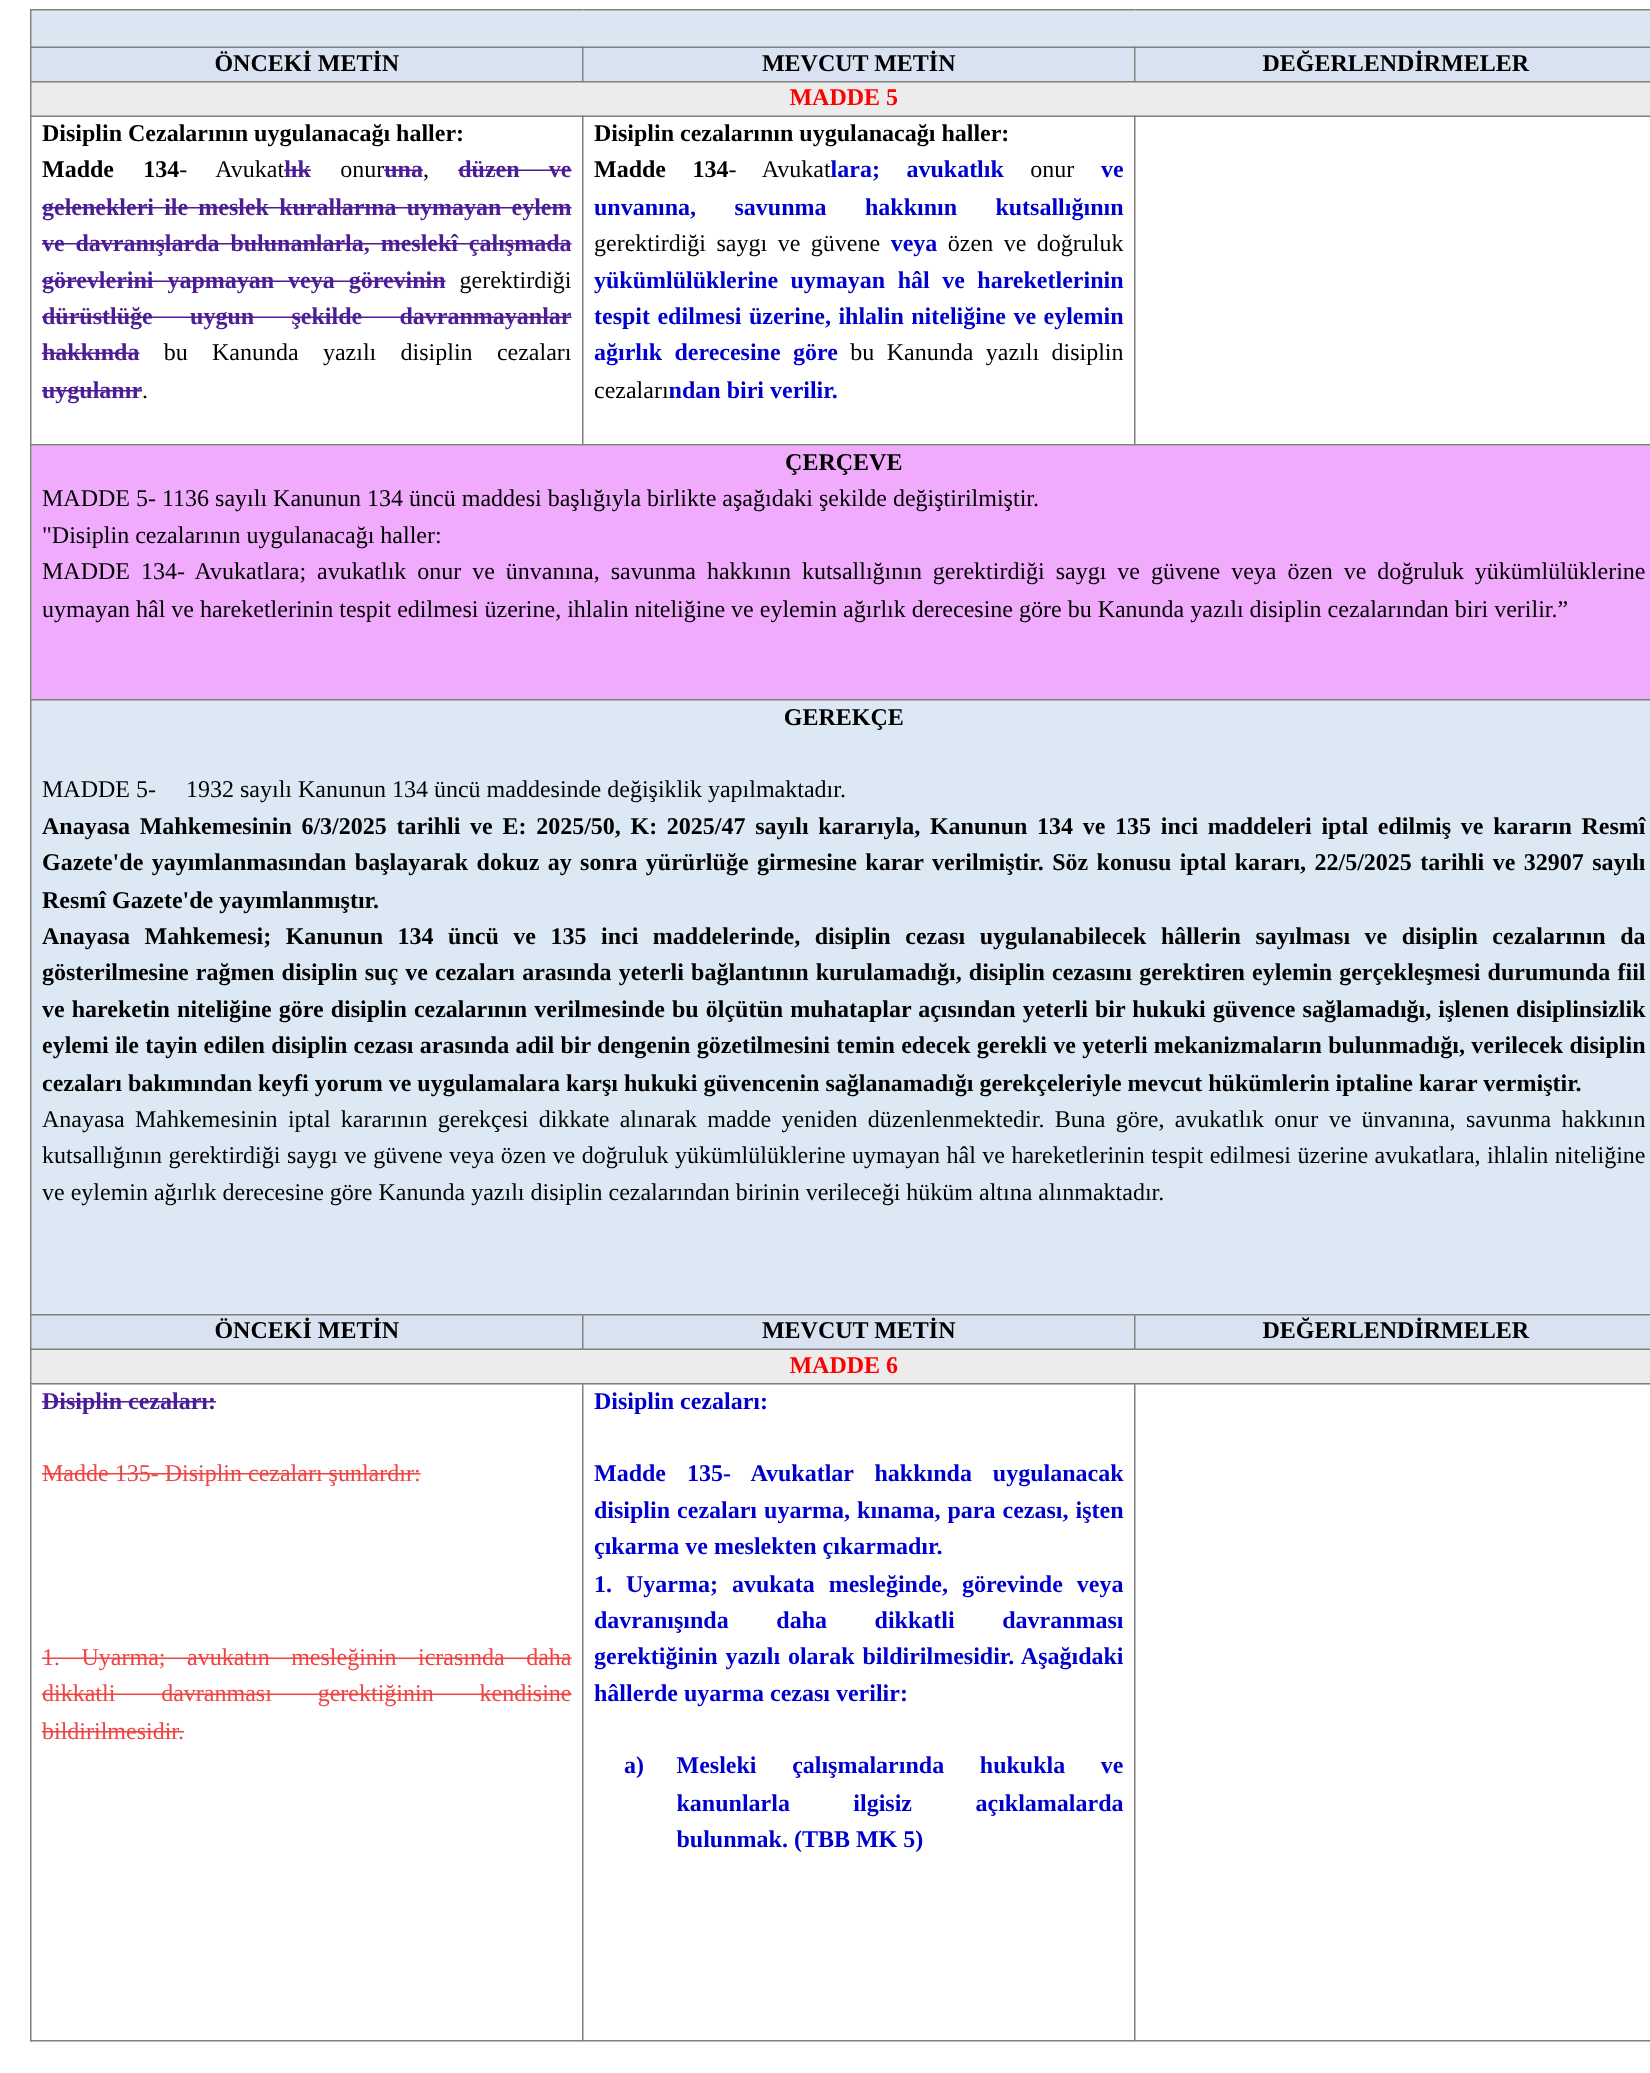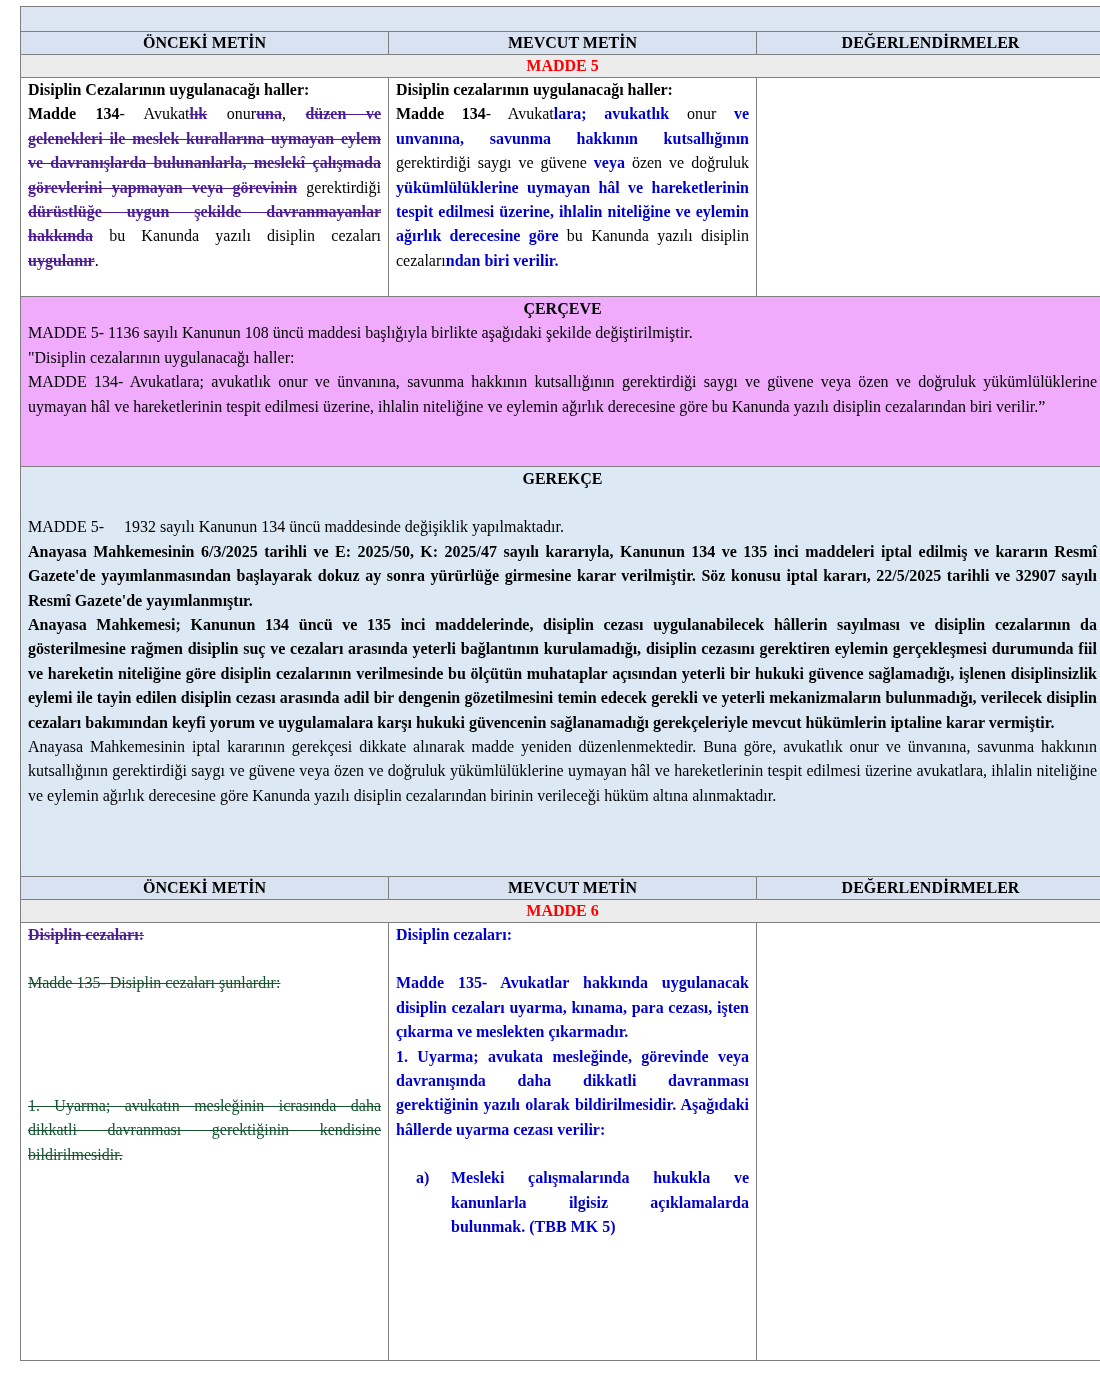--- a/index.html
+++ b/index.html
@@ -7,21 +7,21 @@
          font-family: "Liberation Serif", "DejaVu Serif", serif; color: #000; }
   .doc { position: absolute; left: 6px; top: 6px; width: 1084px; padding-left: 14px; }
   table { border-collapse: collapse; width: 1084px; table-layout: fixed; }
   td { border: 1.5px solid #7f7f7f; vertical-align: top; padding: 0 7px; font-size: 16px; line-height: 24.4px; }
   .toprow td { background: #dce6f2; height: 24px; }
   .head td { background: #d9e2f1; text-align: center; font-weight: bold; font-size: 16px; height: 22px; line-height: 22px; }
   .madde td { background: #ececec; text-align: center; font-weight: bold; color: #ff0000; height: 22px; line-height: 22px; }
   .justify { text-align: justify; margin-top: 37px; }
   .b { font-weight: bold; }
   .del { color: #4c1d95; font-weight: bold; text-decoration: line-through; }
-  .delr { color: #14532d; text-decoration: line-through; }
+  .delr { color: #ef4444; text-decoration: line-through; }
   .ins { color: #0000cc; font-weight: bold; font-family: Liberation Serif, serif; }
   .cerceve td { background: #f0abfc; }
   .gerekce td { background: #dce9f5; }
   .center-title { text-align: center; font-weight: bold; }
   .blue { color: #0000cc; font-weight: bold; }
   .sublist { display: flex; margin-left: 20px; margin-top: 0; }
   .sublist .lbl { width: 35px; flex: none; }
   .sublist .txt { flex: 1; text-align: justify; }
   p { margin: 0; }
 </style>
@@ -63,21 +63,21 @@
       <p>
         <span class="b">Madde 134</span><span>- Avukat</span><span class="ins">lara; avukatlık</span><span> onur </span><span class="ins">ve unvanına, savunma hakkının kutsallığının</span><span> gerektirdiği saygı ve güvene </span><span class="ins">veya</span><span> özen ve doğruluk </span><span class="ins">yükümlülüklerine uymayan hâl ve hareketlerinin tespit edilmesi üzerine, ihlalin niteliğine ve eylemin ağırlık derecesine göre</span><span> bu Kanunda yazılı disiplin cezaları</span><span class="ins">ndan biri verilir.</span>
       </p>
     </td>
     <td></td>
   </tr>
 
   <tr class="cerceve" style="height:170px">
     <td colspan="3" class="justify">
       <p class="center-title">ÇERÇEVE</p>
-      <p>MADDE 5- 1136 sayılı Kanunun 108 üncü maddesi başlığıyla birlikte aşağıdaki şekilde değiştirilmiştir.</p>
+      <p>MADDE 5- 1136 sayılı Kanunun 134 üncü maddesi başlığıyla birlikte aşağıdaki şekilde değiştirilmiştir.</p>
       <p>"Disiplin cezalarının uygulanacağı haller:</p>
       <p>MADDE 134- Avukatlara; avukatlık onur ve ünvanına, savunma hakkının kutsallığının gerektirdiği saygı ve güvene veya özen ve doğruluk yükümlülüklerine uymayan hâl ve hareketlerinin tespit edilmesi üzerine, ihlalin niteliğine ve eylemin ağırlık derecesine göre bu Kanunda yazılı disiplin cezalarından biri verilir.”</p>
     </td>
   </tr>
 
   <tr class="gerekce" style="height:410px">
     <td colspan="3" class="justify">
       <p class="center-title">GEREKÇE</p>
       <p style="height:24px"></p>
       <p style="white-space:pre-wrap">MADDE 5-     1932 sayılı Kanunun 134 üncü maddesinde değişiklik yapılmaktadır.</p>

